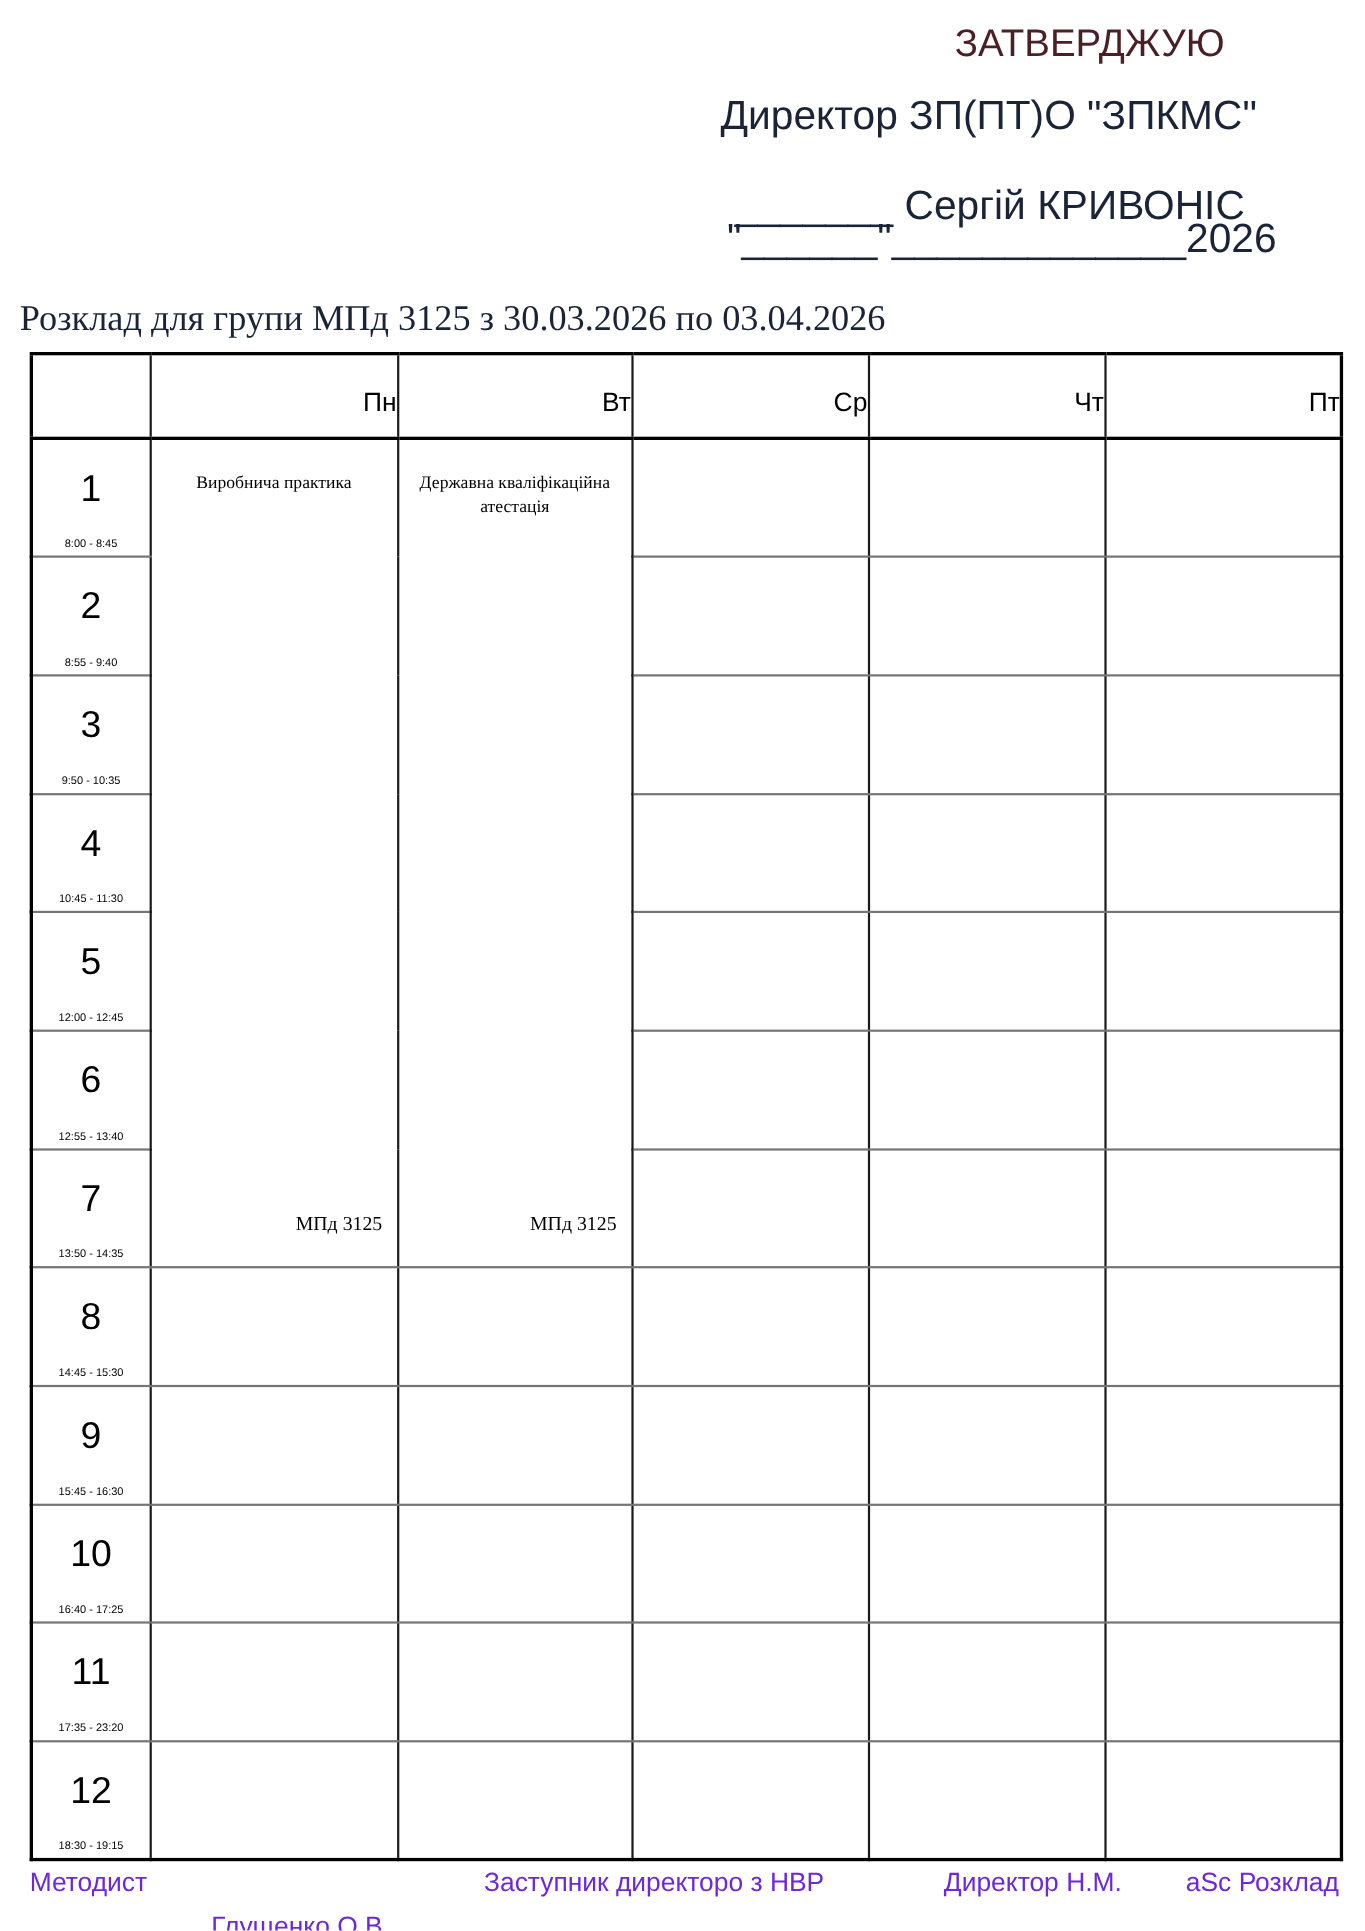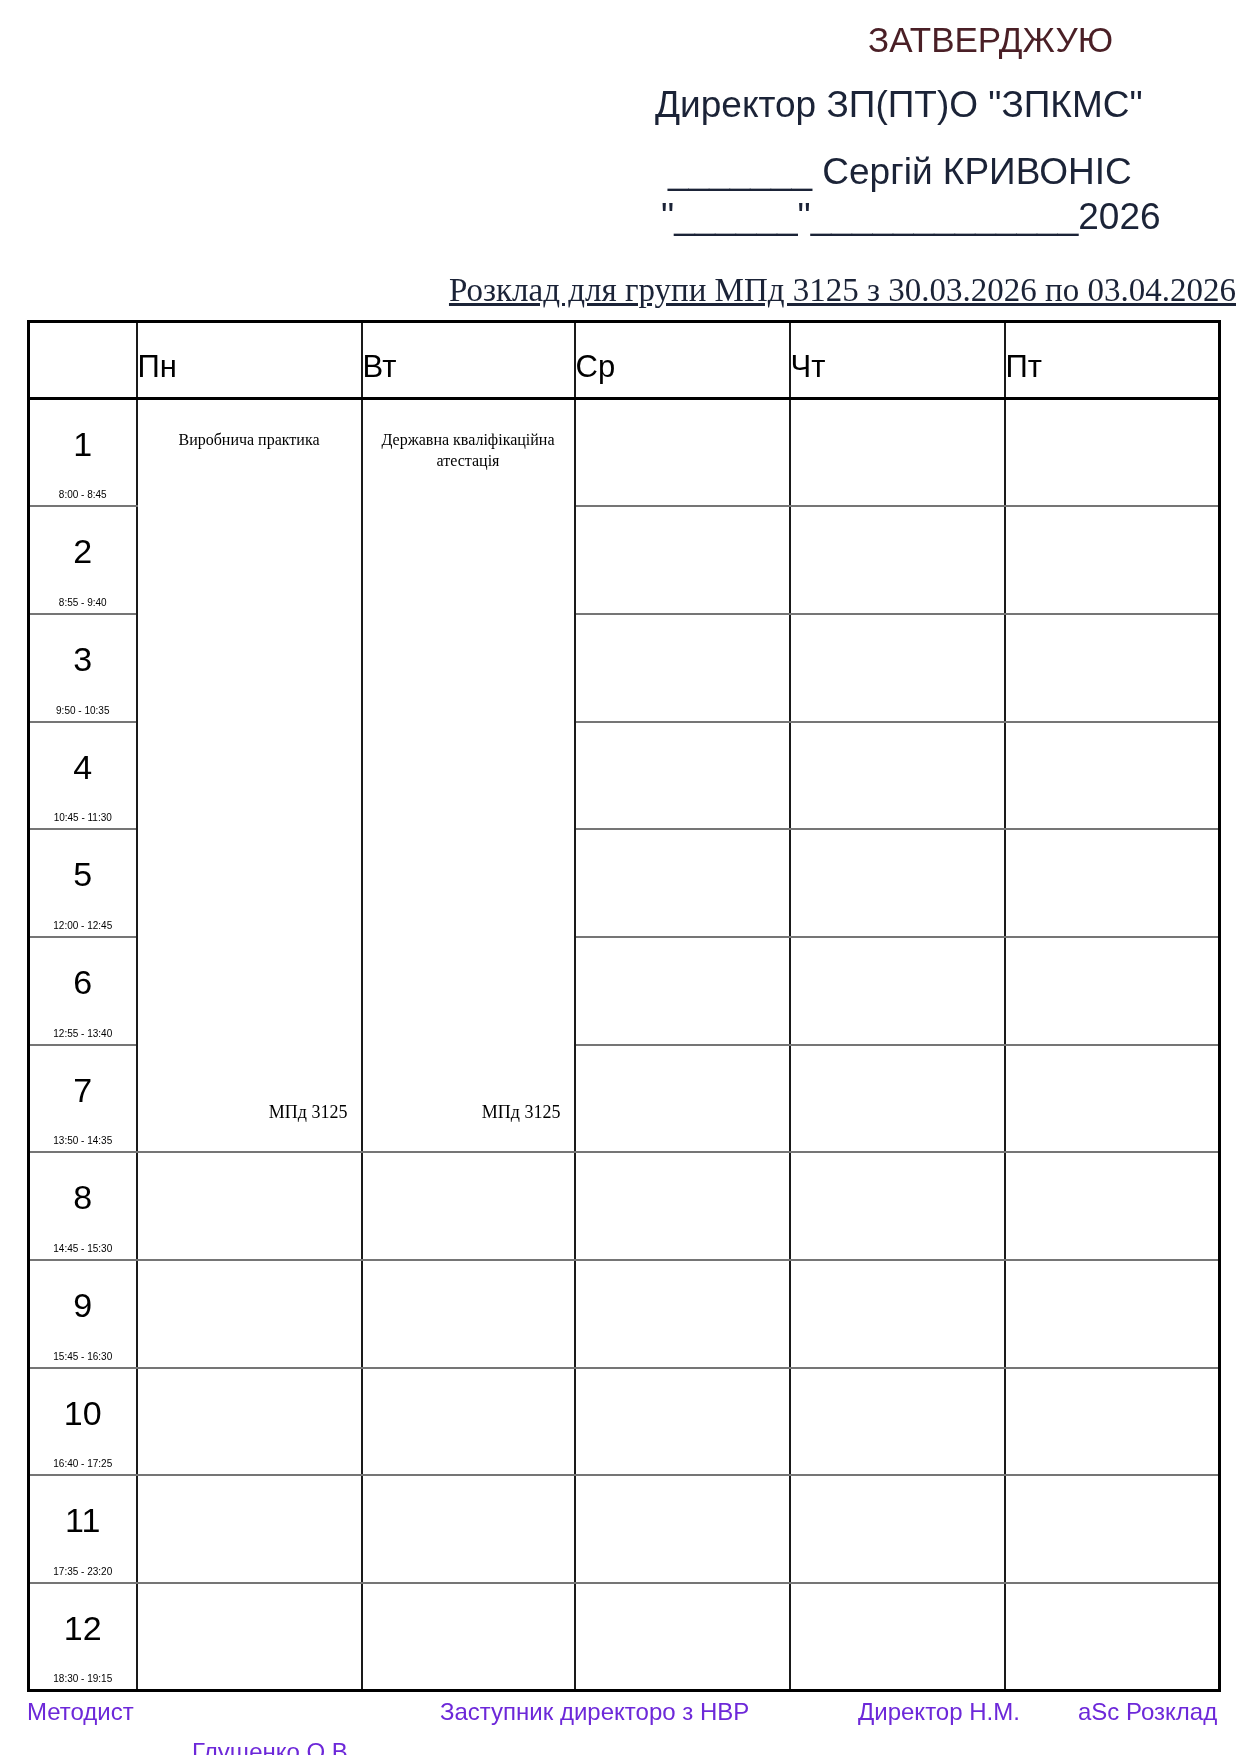--- a/index.html
+++ b/index.html
@@ -14,30 +14,29 @@
     width:1241px;height:1755px;
     font-family:"Liberation Sans",sans-serif;
     color:#000;
     overflow:hidden;
   }
   
   .appr-line{position:absolute;white-space:pre;color:var(--heading-color);
     font-family:Liberation Sans, sans-serif;}
   .appr-stamp{left:868px;top:20px;font-size:35px;color:var(--stamp-color);}
   .appr-director{left:655px;top:84px;font-size:37px;}
-  .appr-sign{left:668px;top:151px;font-size:37px;}
+  .appr-sign{left:668px;top:166px;font-size:37px;}
   .appr-date{left:661px;top:196px;font-size:37px;}
   
   .doc-title{
-    position:absolute;left:45px;top:272px;width:1191px;
-    text-align:right;
+    position:absolute;left:18px;top:272px;width:1191px;
+    text-align:left;
     font-family:"Liberation Serif",serif;
     font-size:33px;color:var(--heading-color);
     white-space:nowrap;
-    text-decoration:underline;
   }
   
   table.schedule{
     position:absolute;left:27px;top:320px;
     width:1191px;height:1368px;
     border-collapse:collapse;table-layout:fixed;
     border:3px solid #000;
   }
   table.schedule th,table.schedule td{
     border-left:2px solid #1a1a1a;
@@ -45,22 +44,22 @@
     border-top:2px solid var(--grid-gray);
     border-bottom:2px solid var(--grid-gray);
     vertical-align:top;
     overflow:hidden;
   }
   tr.head-row{height:77px;}
   tr.head-row th{
     border-top:3px solid #000;
     border-bottom:3px solid #000;
     font-family:"Liberation Sans",sans-serif;
-    font-weight:400;font-size:31px;
-    vertical-align:middle;text-align:left;
+    font-weight:400;font-size:24px;
+    vertical-align:middle;text-align:right;
     padding-top:14px;
   }
   th.corner,td.period{border-right:3px solid #000;}
   tr.p-row{height:107.7px;}
   td.period{position:relative;text-align:center;}
   .pnum{margin-top:26px;font-size:34px;line-height:1.1;}
   .ptime{
     position:absolute;left:0;right:0;bottom:5px;
     font-size:10px;letter-spacing:0px;white-space:nowrap;
   }

